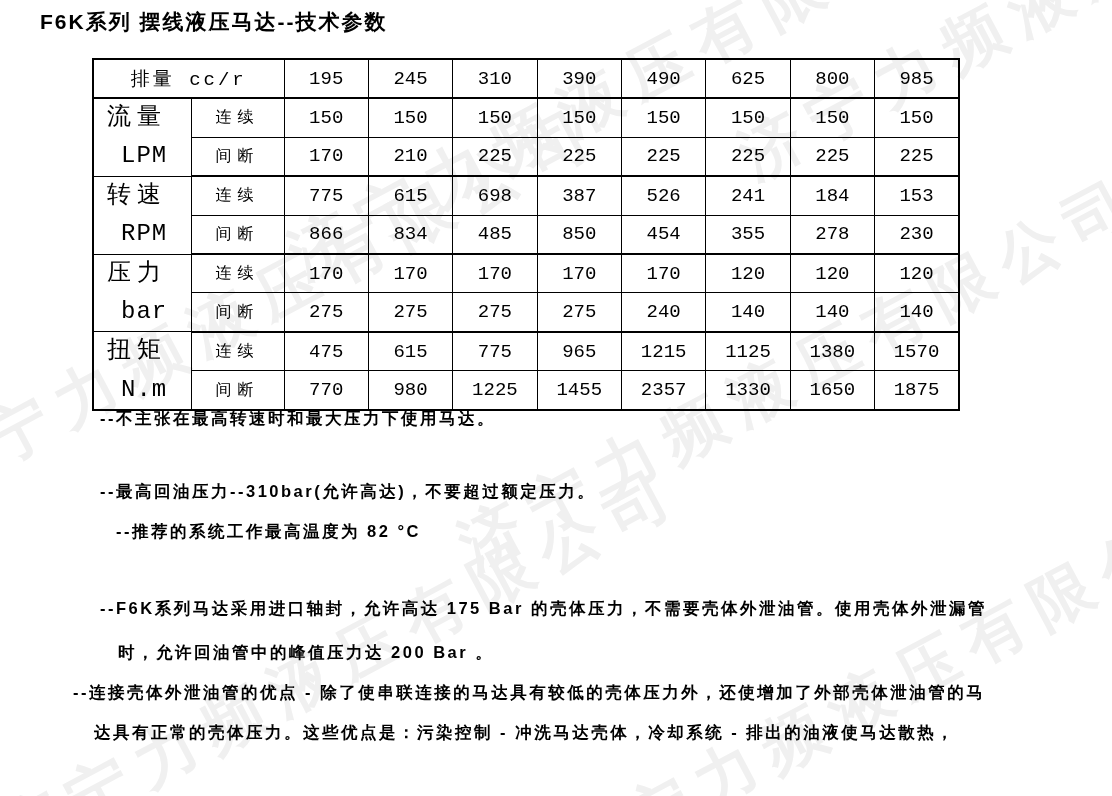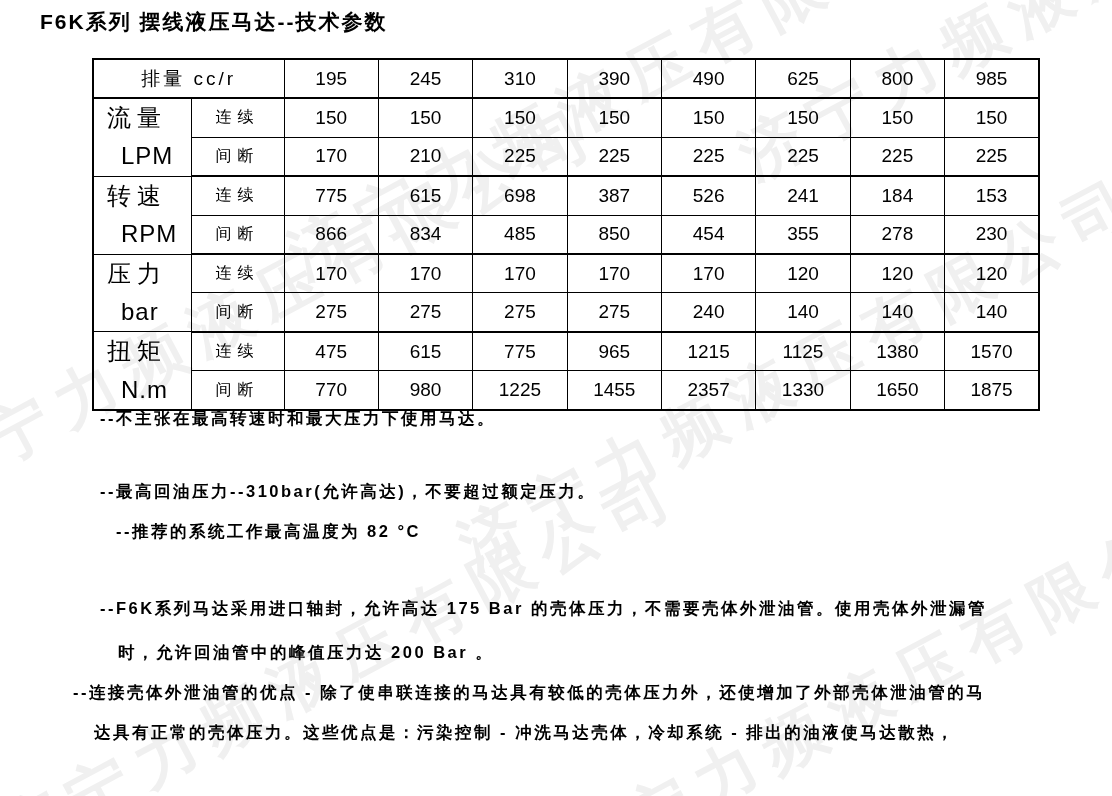--- a/index.html
+++ b/index.html
@@ -23,24 +23,25 @@
     transform:rotate(-28deg);
   }
   
   .title{
     position:absolute;left:40px;top:8px;z-index:2;
     font-size:21px;font-weight:bold;letter-spacing:2px;
   }
   
   .spec-table{
     position:absolute;left:92px;top:58px;z-index:2;
-    width:948px;height:320px;
+    width:868px;height:320px;
     border-collapse:collapse;
     table-layout:fixed;
     background:transparent;
+    font-family:Liberation Mono, monospace;
   }
   .spec-table td{
     border:1px solid #000;
     text-align:center;
     vertical-align:middle;
     font-size:19px;
     padding:0;
     height:35px;
     background:transparent;
   }

